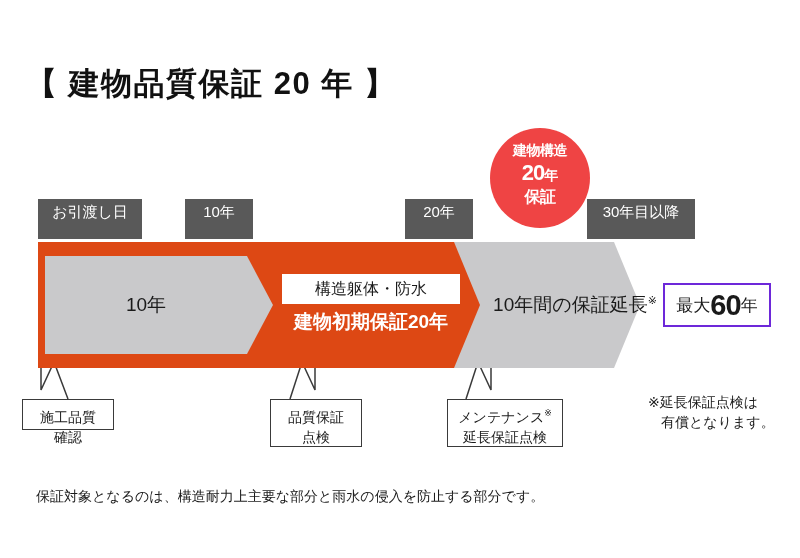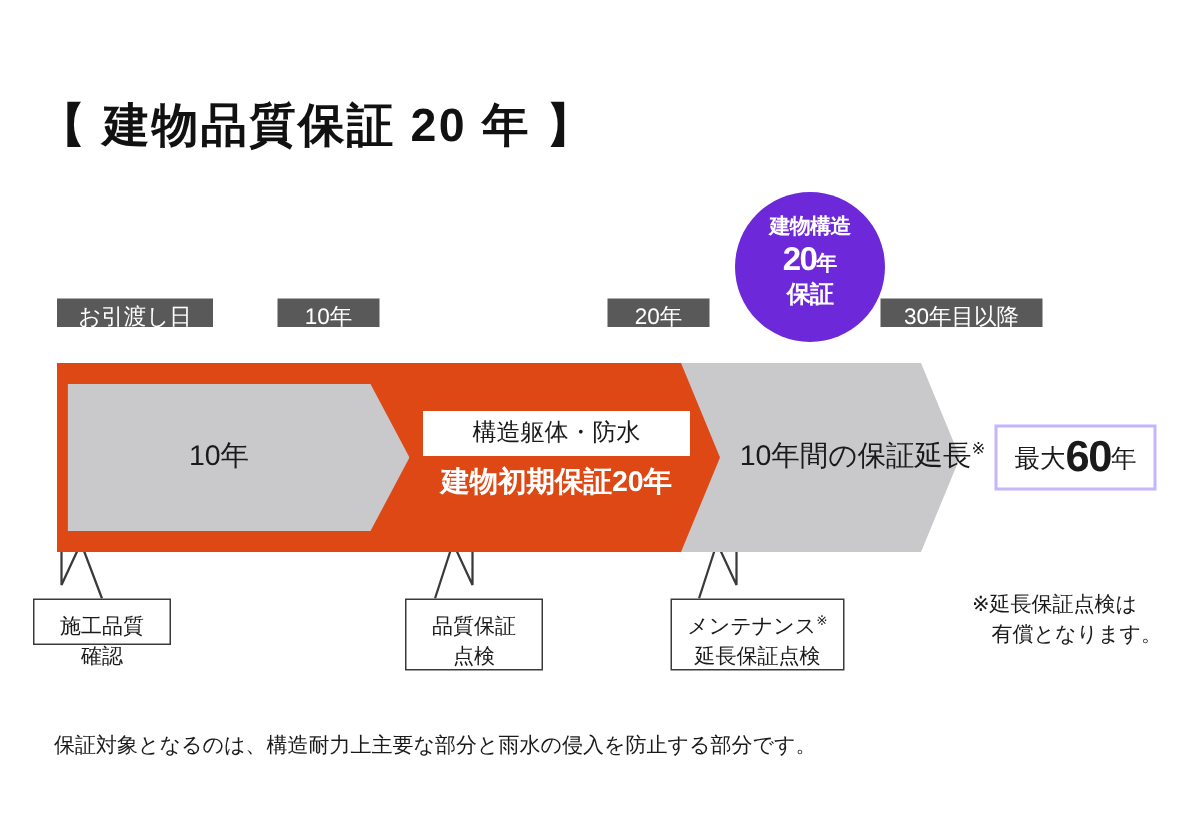--- a/index.html
+++ b/index.html
@@ -29,21 +29,21 @@
     font-size: 31px;
     font-weight: bold;
     letter-spacing: 1.5px;
     color: #111111;
     white-space: nowrap;
   }
 
   
   .tag {
     position: absolute;
-    height: 19px;
+    height: 40px;
     background: #595959;
     color: #ffffff;
     font-size: 15px;
     line-height: 26px;
     text-align: center;
     white-space: nowrap;
     box-sizing: border-box;
     padding: 0 8px;
   }
   .tag-handover { left: 38px;  top: 199px; width: 104px; }
@@ -52,21 +52,21 @@
   .tag-30y      { left: 587px; top: 199px; width: 108px; }
 
   
   .circle-badge {
     position: absolute;
     left: 490px;
     top: 128px;
     width: 100px;
     height: 100px;
     border-radius: 50%;
-    background: #6d28d9;
+    background: #ef4444;
     color: #ffffff;
     text-align: center;
     z-index: 6;
   }
   .circle-badge .cb-top {
     font-size: 14px;
     font-weight: bold;
     line-height: 1;
     padding-top: 15px;
     letter-spacing: -0.5px;
@@ -202,21 +202,21 @@
     vertical-align: super;
   }
 
   
   .max-box {
     position: absolute;
     left: 663px;
     top: 283px;
     width: 108px;
     height: 44px;
-    border: 2px solid #c4b5fd;
+    border: 2px solid #6d28d9;
     box-sizing: border-box;
     display: flex;
     align-items: center;
     justify-content: center;
     white-space: nowrap;
   }
   .max-box .mb-s { font-size: 17px; }
   .max-box .mb-n { font-size: 29px; font-weight: bold; letter-spacing: -1px; }
 
   

